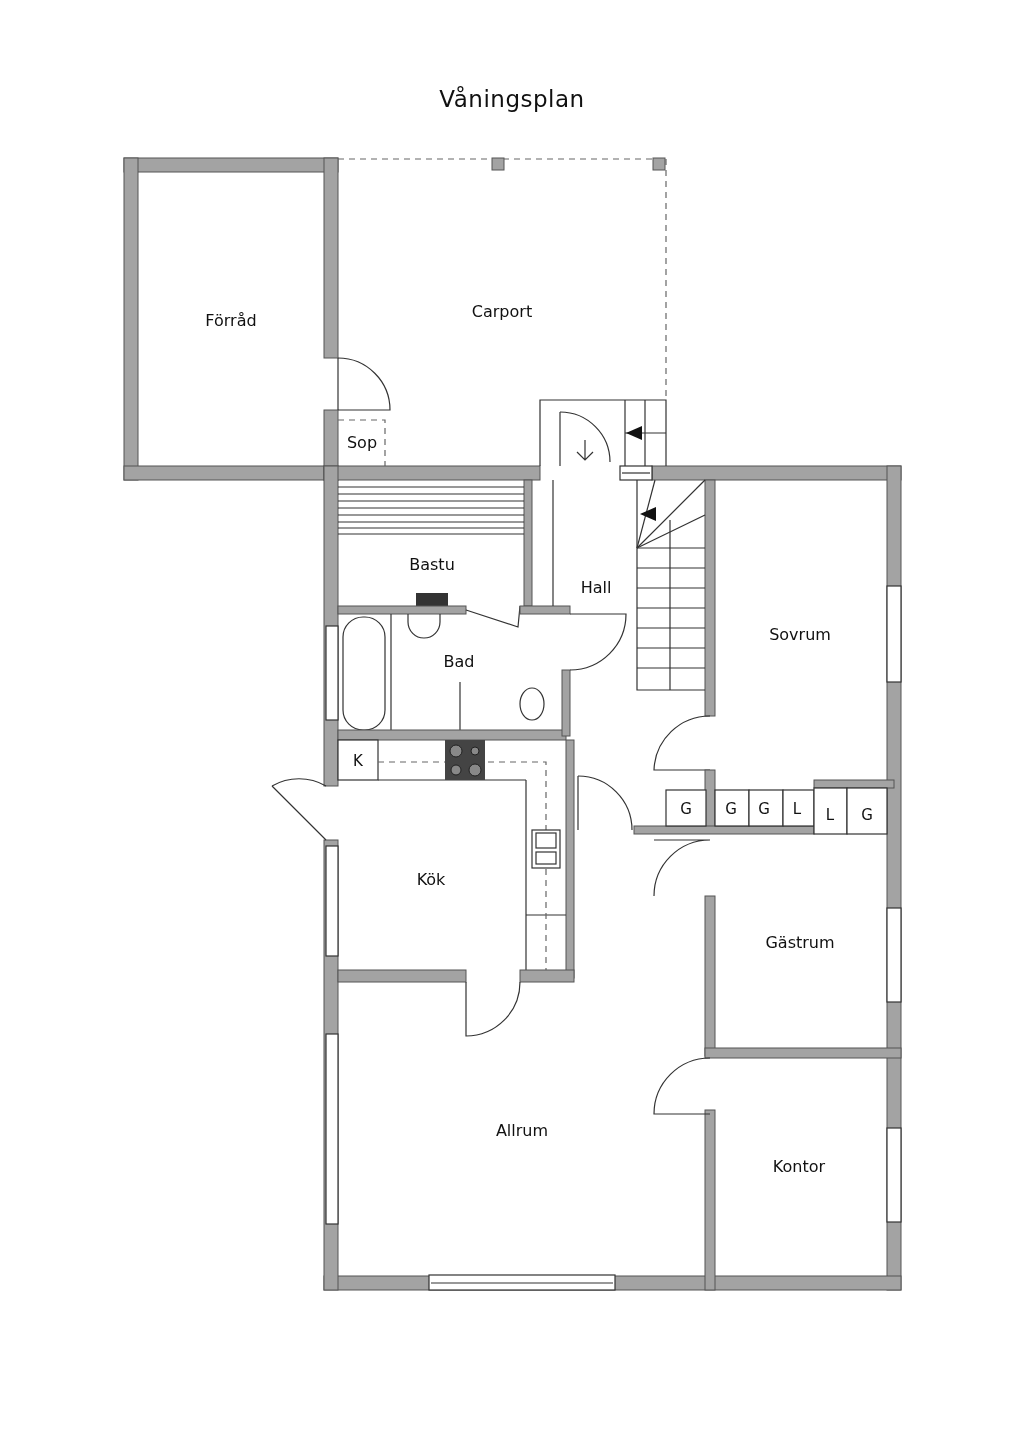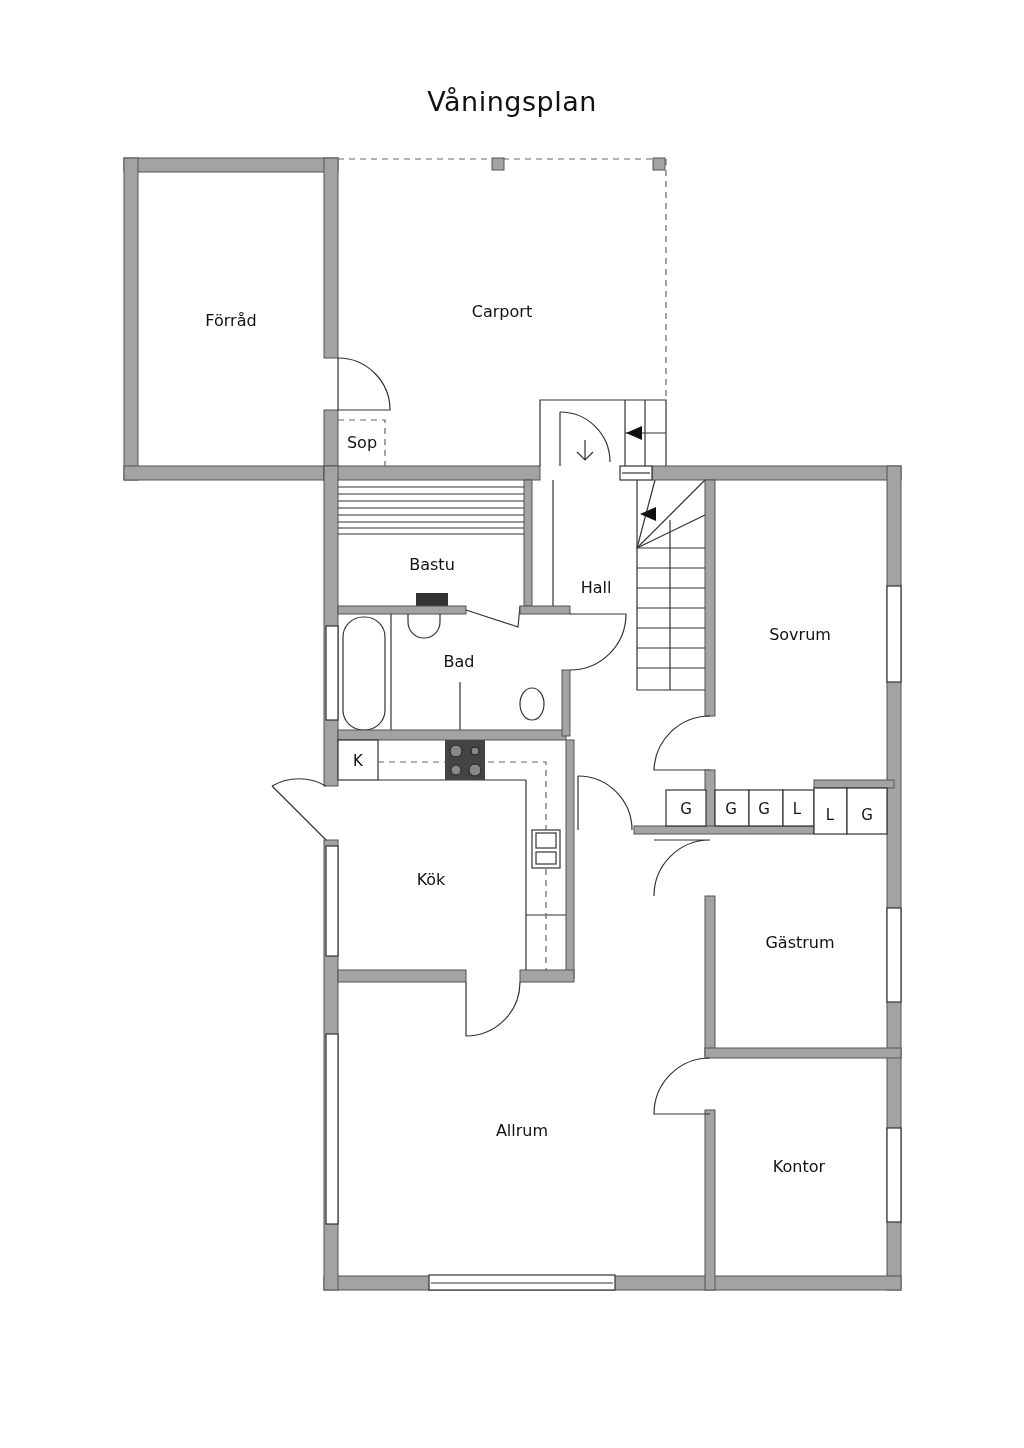--- a/index.html
+++ b/index.html
@@ -1,17 +1,17 @@
 <!DOCTYPE html>
 <html><head>
 <meta charset="utf-8">
 <style>
   html,body{margin:0;padding:0;background:#fff;}
   body{width:1024px;height:1448px;position:relative;overflow:hidden;font-family:"DejaVu Sans","Liberation Sans",sans-serif;}
-  .title{position:absolute;left:0;width:1024px;top:86px;text-align:center;font-size:27px;color:#111;letter-spacing:0.5px;}
+  .title{position:absolute;left:0;width:1024px;top:86px;text-align:center;font-size:23px;color:#111;letter-spacing:0.5px;}
   svg{position:absolute;left:0;top:0;}
   .lbl{font-family:"DejaVu Sans","Liberation Sans",sans-serif;font-size:16px;fill:#111;}
   .sm{font-size:15px;}
 </style>
 </head>
 <body>
 
 <div class="title">Våningsplan</div>
 
 <svg width="1024" height="1448" viewBox="0 0 1024 1448">

